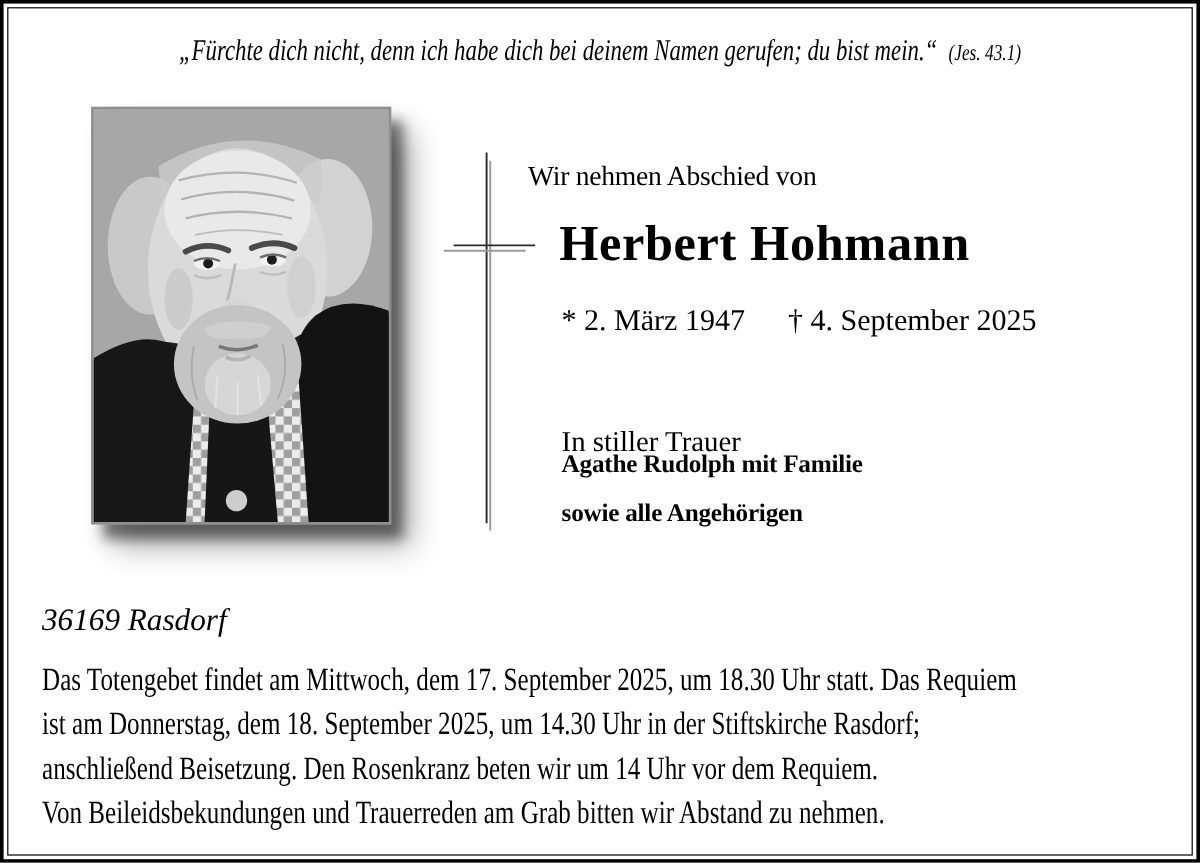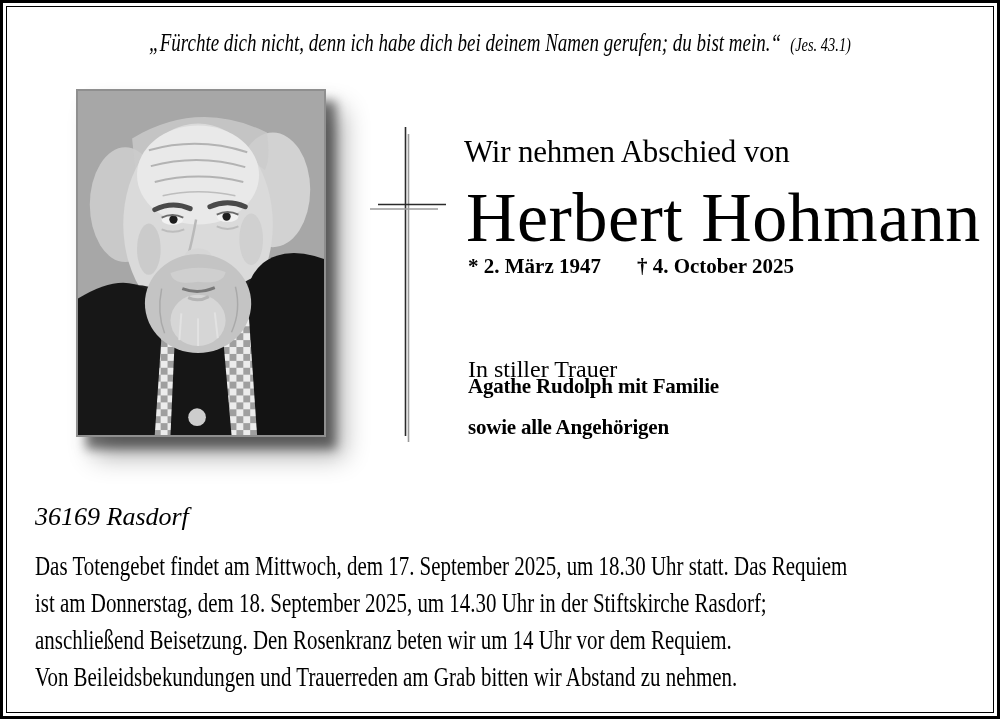--- a/index.html
+++ b/index.html
@@ -57,41 +57,40 @@
   
   .cross {
     position: absolute;
     left: 360px; top: 120px;
     width: 95px; height: 330px;
   }
 
   
   .intro {
     position: absolute;
-    left: 464px; top: 134px;
-    font-size: 31px;
+    left: 440px; top: 134px;
+    font-size: 23px;
     letter-spacing: -0.2px;
   }
   .name {
     position: absolute;
     left: 466px; top: 183px;
-    font-size: 70px;
-    font-weight: normal;
+    font-size: 42px;
+    font-weight: bold;
     line-height: 1;
     letter-spacing: 0.5px;
     white-space: nowrap;
   }
   .dates {
     position: absolute;
     left: 468px; top: 254px;
-    font-size: 21px;
+    font-size: 25px;
     display: flex;
     gap: 36px;
     white-space: nowrap;
-    font-weight: bold;
   }
   .trauer {
     position: absolute;
     left: 468px; top: 320px;
     font-size: 24px;
     margin-top: 36px;
   }
   .mourners {
     position: absolute;
     left: 468px; top: 366px;
@@ -207,21 +206,21 @@
     <line x1="18" y1="84.5" x2="86" y2="84.5" stroke="#2b2b2b" stroke-width="1.6"></line>
     <line x1="10" y1="89" x2="78" y2="89" stroke="#9a9a9a" stroke-width="1.6"></line>
   </svg>
 
   <div class="intro">Wir nehmen Abschied von</div>
 
   <div class="name">Herbert Hohmann</div>
 
   <div class="dates">
     <span>* 2. März 1947</span>
-    <span>† 4. October 2025</span>
+    <span>† 4. September 2025</span>
   </div>
 
   <div class="trauer">In stiller Trauer</div>
 
   <div class="mourners">
     <div class="mourner">Agathe Rudolph mit Familie</div>
     <div class="mourner">sowie alle Angehörigen</div>
   </div>
 
   <div class="location">36169 Rasdorf</div>

